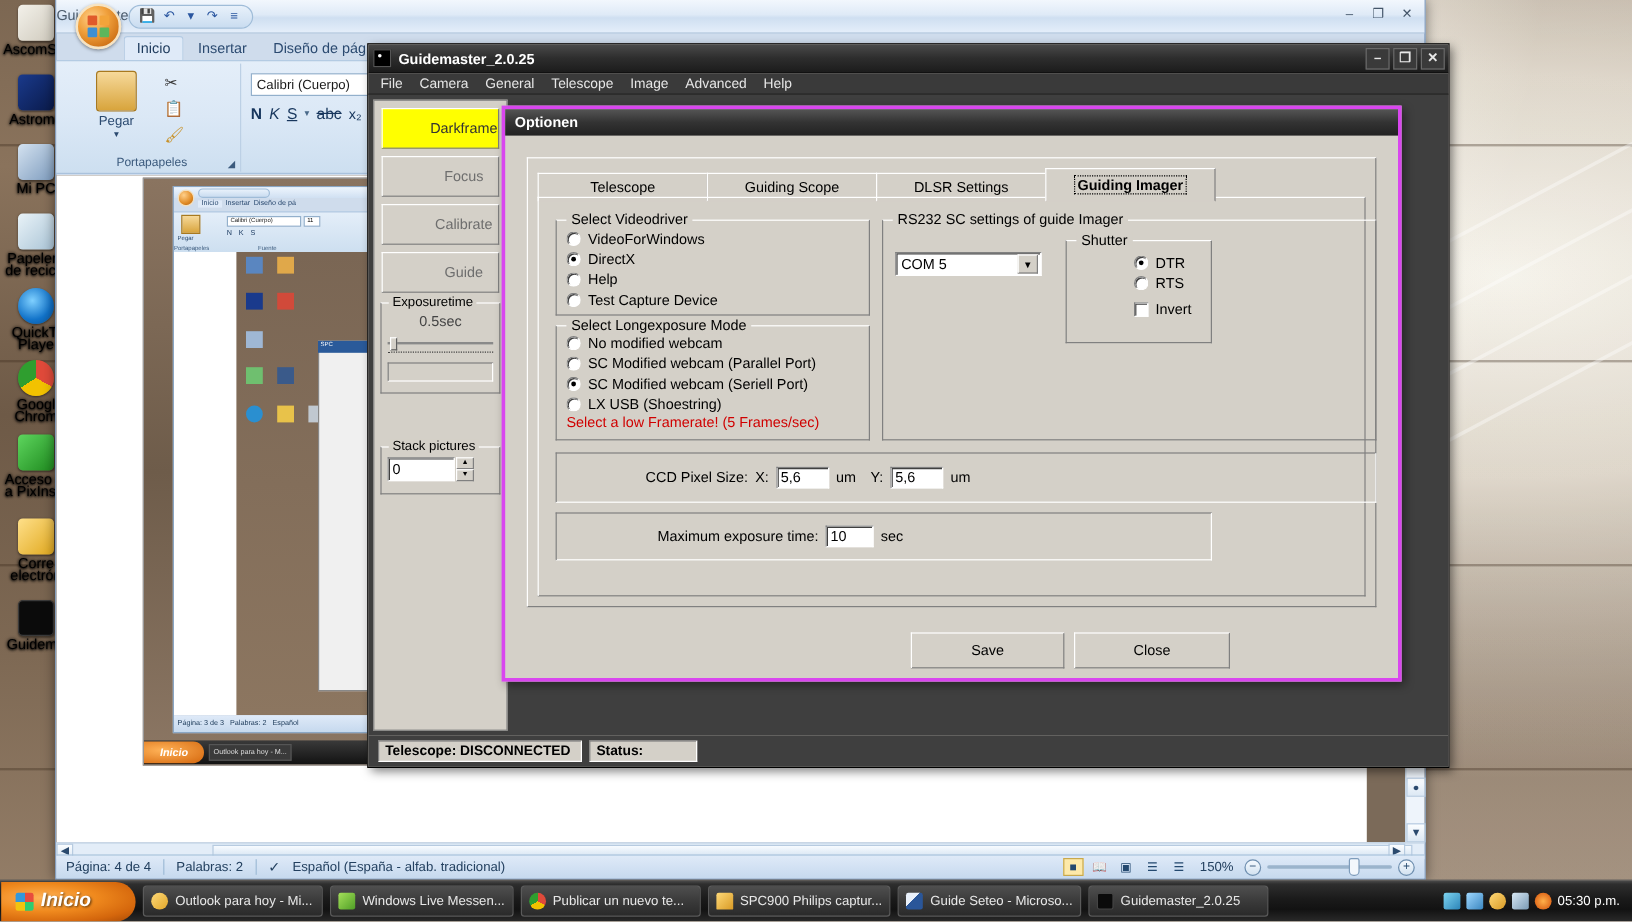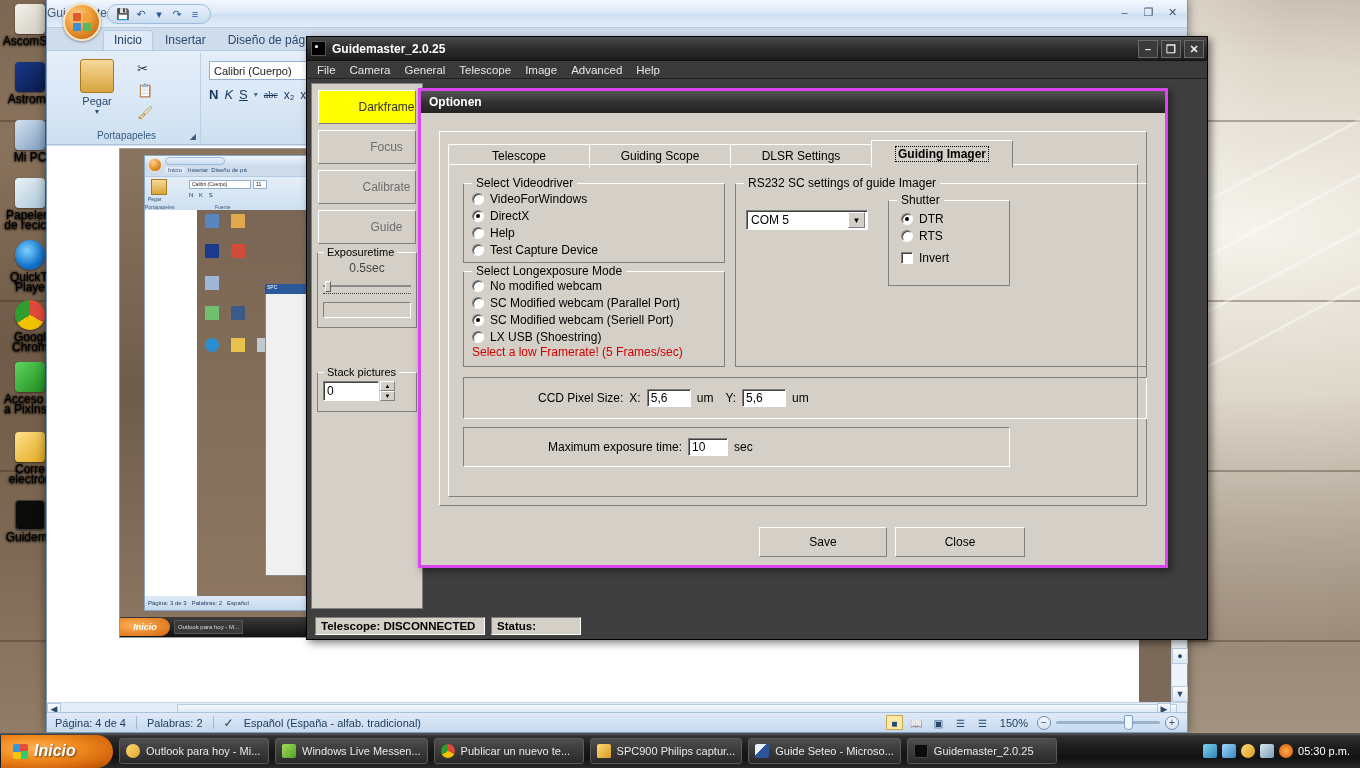--- a/index.html
+++ b/index.html
@@ -369,21 +369,21 @@
           <span style="margin-left:auto;font-size:8px;color:#4a6a8a;">▾</span>
         </div>
         <div style="position:absolute;left:150px;top:8px;width:44px;height:19px;background:#fff;border:1px solid #93b0cc;display:flex;align-items:center;padding:0 4px;font-size:11px;">
           <span>11</span>
         </div>
         <div style="position:absolute;left:6px;top:34px;display:flex;gap:6px;align-items:center;">
           <b style="font-size:13px;color:#17365d;">N</b>
           <i style="font-size:13px;color:#17365d;">K</i>
           <u style="font-size:13px;color:#17365d;">S</u>
           <span style="font-size:8px;color:#4a6a8a;">▾</span>
-          <s style="font-size:10px;color:#17365d;font-family:Liberation Serif, serif;">abc</s>
+          <s style="font-size:13px;color:#17365d;">abc</s>
           <span style="font-size:12px;color:#17365d;">x₂</span>
           <span style="font-size:12px;color:#17365d;">x²</span>
         </div>
         <div class="rglabel">Fuente</div>
       </div>
     </div>
 
     <div id="word-canvas">
       <div id="doc-page"></div>
 
@@ -602,21 +602,21 @@
           </div>
         </div>
 
         <div class="fset" style="left:286px; top:18px; width:412px; height:184px;">
           <span class="cap">RS232 SC settings of guide Imager</span>
           <div class="combo" style="position:absolute;left:10px;top:26px;width:122px;">
             <span>COM 5</span>
             <span class="arrow">▼</span>
           </div>
 
-          <div class="fset" style="left:152px; top:16px; width:122px; height:86px;">
+          <div class="fset" style="left:152px; top:16px; width:122px; height:86px;padding-left:44px;">
             <span class="cap">Shutter</span>
             <div style="padding:9px 10px 0 12px;">
               <label class="radio">
                 <span class="rdot on"></span>
                 <span>DTR</span>
               </label>
               <label class="radio">
                 <span class="rdot"></span>
                 <span>RTS</span>
               </label>

